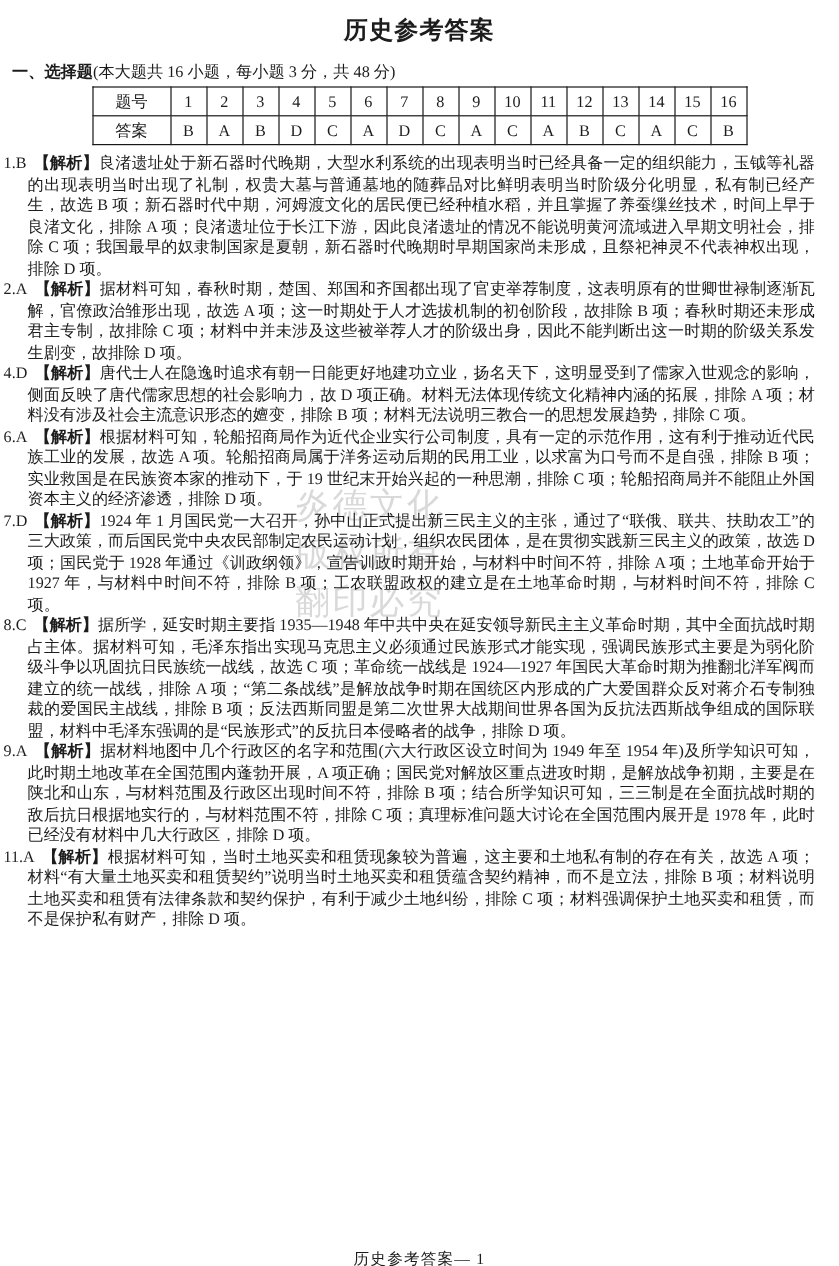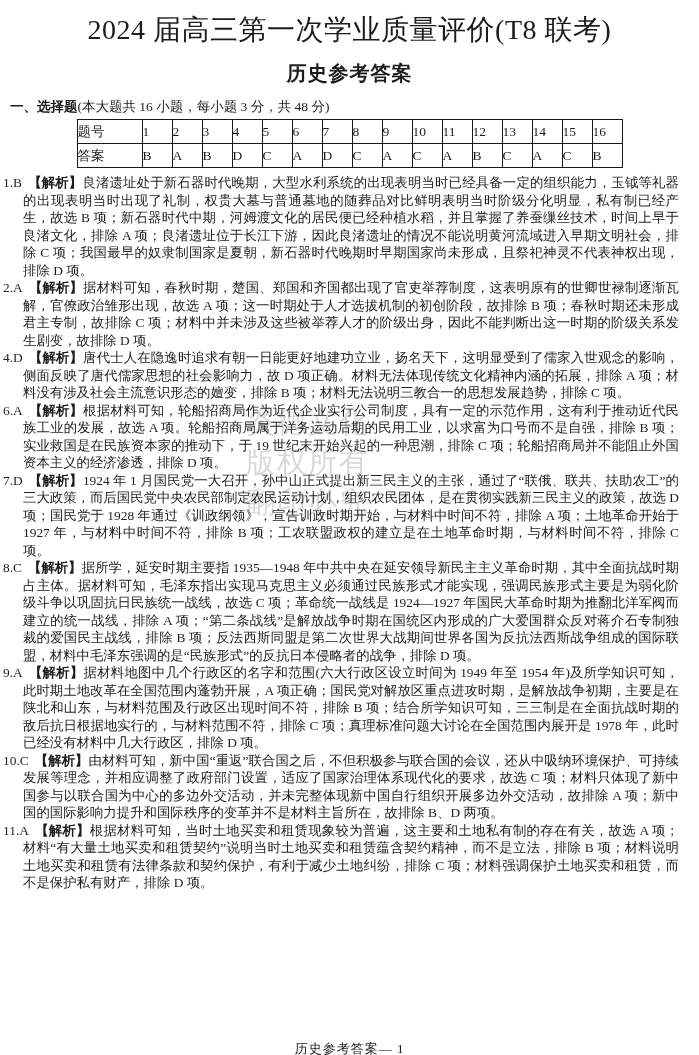--- a/index.html
+++ b/index.html
@@ -47,20 +47,21 @@
   .sec-heading .bold {
     font-weight:700;
     font-family:"Liberation Sans","DejaVu Sans",sans-serif;
   }
   table.ans {
     border-collapse:collapse;
     margin:3px auto 0 auto;
   }
   table.ans td {
     border:1.6px solid #181818;
+    text-align:center;
     vertical-align:middle;
     font-size:13.5px;
     height:23px;
     padding:0;
   }
   table.ans td.hd { width:64px; }
   table.ans td.c  { width:29px; }
   .body-text {
     margin:6px 20px 0 3px;
   }
@@ -92,21 +93,20 @@
 
 <div class="page">
 
   <div class="watermark">
     <div>炎德文化</div>
     <div>版权所有</div>
     <div>翻印必究</div>
   </div>
 
   <div class="content">
-    <div class="title">2024 届高三第一次学业质量评价(T8 联考)</div>
     <div class="subtitle">历史参考答案</div>
 
     <div class="sec-heading">
       <span class="bold">一、选择题</span><span>(本大题共 16 小题，每小题 3 分，共 48 分)</span>
     </div>
 
     <table class="ans">
       <tbody>
         <tr>
           <td class="hd">题号</td>
@@ -150,20 +150,19 @@
     </table>
 
     <div class="body-text">
       <p class="item"><span class="num">1.B</span><span class="label">【解析】</span><span>良渚遗址处于新石器时代晚期，大型水利系统的出现表明当时已经具备一定的组织能力，玉钺等礼器的出现表明当时出现了礼制，权贵大墓与普通墓地的随葬品对比鲜明表明当时阶级分化明显，私有制已经产生，故选 B 项；新石器时代中期，河姆渡文化的居民便已经种植水稻，并且掌握了养蚕缫丝技术，时间上早于良渚文化，排除 A 项；良渚遗址位于长江下游，因此良渚遗址的情况不能说明黄河流域进入早期文明社会，排除 C 项；我国最早的奴隶制国家是夏朝，新石器时代晚期时早期国家尚未形成，且祭祀神灵不代表神权出现，排除 D 项。</span></p>
       <p class="item"><span class="num">2.A</span><span class="label">【解析】</span><span>据材料可知，春秋时期，楚国、郑国和齐国都出现了官吏举荐制度，这表明原有的世卿世禄制逐渐瓦解，官僚政治雏形出现，故选 A 项；这一时期处于人才选拔机制的初创阶段，故排除 B 项；春秋时期还未形成君主专制，故排除 C 项；材料中并未涉及这些被举荐人才的阶级出身，因此不能判断出这一时期的阶级关系发生剧变，故排除 D 项。</span></p>
       <p class="item"><span class="num">4.D</span><span class="label">【解析】</span><span>唐代士人在隐逸时追求有朝一日能更好地建功立业，扬名天下，这明显受到了儒家入世观念的影响，侧面反映了唐代儒家思想的社会影响力，故 D 项正确。材料无法体现传统文化精神内涵的拓展，排除 A 项；材料没有涉及社会主流意识形态的嬗变，排除 B 项；材料无法说明三教合一的思想发展趋势，排除 C 项。</span></p>
       <p class="item"><span class="num">6.A</span><span class="label">【解析】</span><span>根据材料可知，轮船招商局作为近代企业实行公司制度，具有一定的示范作用，这有利于推动近代民族工业的发展，故选 A 项。轮船招商局属于洋务运动后期的民用工业，以求富为口号而不是自强，排除 B 项；实业救国是在民族资本家的推动下，于 19 世纪末开始兴起的一种思潮，排除 C 项；轮船招商局并不能阻止外国资本主义的经济渗透，排除 D 项。</span></p>
       <p class="item"><span class="num">7.D</span><span class="label">【解析】</span><span>1924 年 1 月国民党一大召开，孙中山正式提出新三民主义的主张，通过了“联俄、联共、扶助农工”的三大政策，而后国民党中央农民部制定农民运动计划，组织农民团体，是在贯彻实践新三民主义的政策，故选 D 项；国民党于 1928 年通过《训政纲领》，宣告训政时期开始，与材料中时间不符，排除 A 项；土地革命开始于 1927 年，与材料中时间不符，排除 B 项；工农联盟政权的建立是在土地革命时期，与材料时间不符，排除 C 项。</span></p>
       <p class="item"><span class="num">8.C</span><span class="label">【解析】</span><span>据所学，延安时期主要指 1935—1948 年中共中央在延安领导新民主主义革命时期，其中全面抗战时期占主体。据材料可知，毛泽东指出实现马克思主义必须通过民族形式才能实现，强调民族形式主要是为弱化阶级斗争以巩固抗日民族统一战线，故选 C 项；革命统一战线是 1924—1927 年国民大革命时期为推翻北洋军阀而建立的统一战线，排除 A 项；“第二条战线”是解放战争时期在国统区内形成的广大爱国群众反对蒋介石专制独裁的爱国民主战线，排除 B 项；反法西斯同盟是第二次世界大战期间世界各国为反抗法西斯战争组成的国际联盟，材料中毛泽东强调的是“民族形式”的反抗日本侵略者的战争，排除 D 项。</span></p>
       <p class="item"><span class="num">9.A</span><span class="label">【解析】</span><span>据材料地图中几个行政区的名字和范围(六大行政区设立时间为 1949 年至 1954 年)及所学知识可知，此时期土地改革在全国范围内蓬勃开展，A 项正确；国民党对解放区重点进攻时期，是解放战争初期，主要是在陕北和山东，与材料范围及行政区出现时间不符，排除 B 项；结合所学知识可知，三三制是在全面抗战时期的敌后抗日根据地实行的，与材料范围不符，排除 C 项；真理标准问题大讨论在全国范围内展开是 1978 年，此时已经没有材料中几大行政区，排除 D 项。</span></p>
-      <p class="item"><span class="num">10.C</span><span class="label">【解析】</span><span>由材料可知，新中国“重返”联合国之后，不但积极参与联合国的会议，还从中吸纳环境保护、可持续发展等理念，并相应调整了政府部门设置，适应了国家治理体系现代化的要求，故选 C 项；材料只体现了新中国参与以联合国为中心的多边外交活动，并未完整体现新中国自行组织开展多边外交活动，故排除 A 项；新中国的国际影响力提升和国际秩序的变革并不是材料主旨所在，故排除 B、D 两项。</span></p>
       <p class="item"><span class="num">11.A</span><span class="label">【解析】</span><span>根据材料可知，当时土地买卖和租赁现象较为普遍，这主要和土地私有制的存在有关，故选 A 项；材料“有大量土地买卖和租赁契约”说明当时土地买卖和租赁蕴含契约精神，而不是立法，排除 B 项；材料说明土地买卖和租赁有法律条款和契约保护，有利于减少土地纠纷，排除 C 项；材料强调保护土地买卖和租赁，而不是保护私有财产，排除 D 项。</span></p>
     </div>
   </div>
 
   <div class="footer">历史参考答案— 1</div>
 
 </div>
 
 </body></html>

